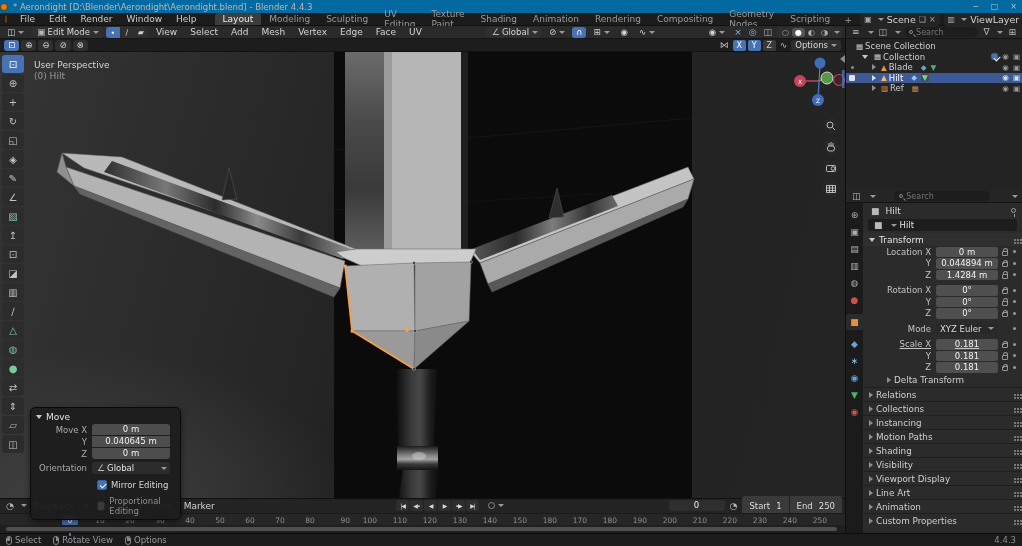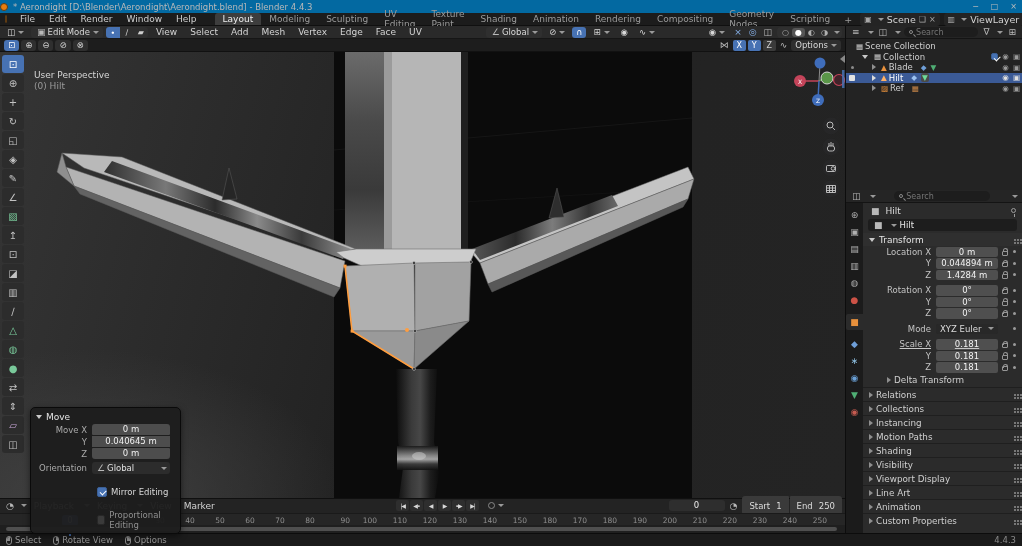--- a/index.html
+++ b/index.html
@@ -40,32 +40,32 @@
   .tool-settings{height:13px;background:#1d1d1d;display:flex;align-items:center;padding:0 4px;gap:2px;border-bottom:1px solid #111}
   .ts-right{margin-left:auto;display:flex;align-items:center;gap:2px}
   .ax{width:13px;height:11px;border-radius:2px;background:#3a3a3a;color:#cfcfcf;text-align:center;line-height:11px;font-size:8px}
   .ax.on{background:#4772b3;color:#fff}
   .canvas{height:446px;position:relative;background:
     radial-gradient(ellipse 420px 240px at 10% 100%, #414141, rgba(65,65,65,0) 62%),
     linear-gradient(105deg,#353535 0%,#2c2c2c 22%,#222 48%,#242424 100%)}
   .vtoolbar{position:absolute;left:2px;top:3px;width:24px;display:flex;flex-direction:column;gap:1px;z-index:5}
   .tool{width:22px;height:18px;background:#2c2c2c;border-radius:3px;display:flex;align-items:center;justify-content:center;font-size:10px;color:#c2c2c2}
   .tool.active{background:#4772b3;color:#fff}
-  .vp-text{position:absolute;left:34px;top:18px;z-index:4;line-height:11px}
+  .vp-text{position:absolute;left:34px;top:8px;z-index:4;line-height:11px}
   .vp-text .l1{color:#d6d6d6;font-size:9px}
   .vp-text .l2{color:#9a9a9a;font-size:9px}
   .scene-svg{position:absolute;left:0;top:0;z-index:1}
   .movepanel{position:absolute;left:30px;top:355px;width:151px;background:rgba(29,29,29,.96);border:1px solid #0a0a0a;border-radius:5px;z-index:7;padding:3px 5px;box-shadow:0 2px 6px rgba(0,0,0,.5)}
   .mp-head{display:flex;align-items:center;color:#e3e3e3;font-size:9px;height:12px}
   .mp-row{display:flex;align-items:center;margin-top:1px}
   .mp-label{width:56px;text-align:right;color:#aaa;font-size:8.5px;padding-right:5px}
   .mp-field{width:78px;background:#4d4d4d;color:#f1f1f1;text-align:center;font-size:8.5px;height:11px;line-height:11px}
   .mp-field.first{border-radius:3px 3px 1px 1px}.mp-field.last{border-radius:1px 1px 3px 3px}
   .mp-dd{width:78px;background:#2c2c2c;border-radius:3px;color:#e0e0e0;font-size:8.5px;height:12px;display:flex;align-items:center;padding:0 3px}
-  .mp-cb{display:flex;align-items:center;margin:13px 0 0 61px;gap:4px;font-size:8.5px;color:#d8d8d8}
+  .mp-cb{display:flex;align-items:center;margin:6px 0 0 61px;gap:4px;font-size:8.5px;color:#d8d8d8}
   .mp-cb.dim{color:#8f8f8f}
   .cb{width:10px;height:10px;border-radius:2px;background:#3a3a3a;border:1px solid #272727}
   .cb.on{background:#4772b3;border-color:#3a5f96;position:relative}
   .cb.on::after{content:"";position:absolute;left:2px;top:2px;width:5px;height:2.5px;border-left:1.5px solid #fff;border-bottom:1.5px solid #fff;transform:rotate(-45deg)}
   .ol-header{height:13px;background:#252525;display:flex;align-items:center;padding:0 4px;gap:3px;border-bottom:1px solid #141414}
   .srch{flex:1;display:flex;align-items:center;gap:3px;background:#1d1d1d;border-radius:7px;height:10px;padding:0 5px}
   .srch input{background:transparent;border:none;outline:none;color:#cfcfcf;font-size:8px;width:100%;font-family:inherit}
   .mag{width:4px;height:4px;border:1px solid #8a8a8a;border-radius:50%;position:relative;flex:none}
   .mag::after{content:"";position:absolute;width:3px;height:1px;background:#8a8a8a;transform:rotate(45deg);top:4px;left:3px}
   .outliner{height:151px;background:#232323;padding-top:2px;overflow:hidden}

